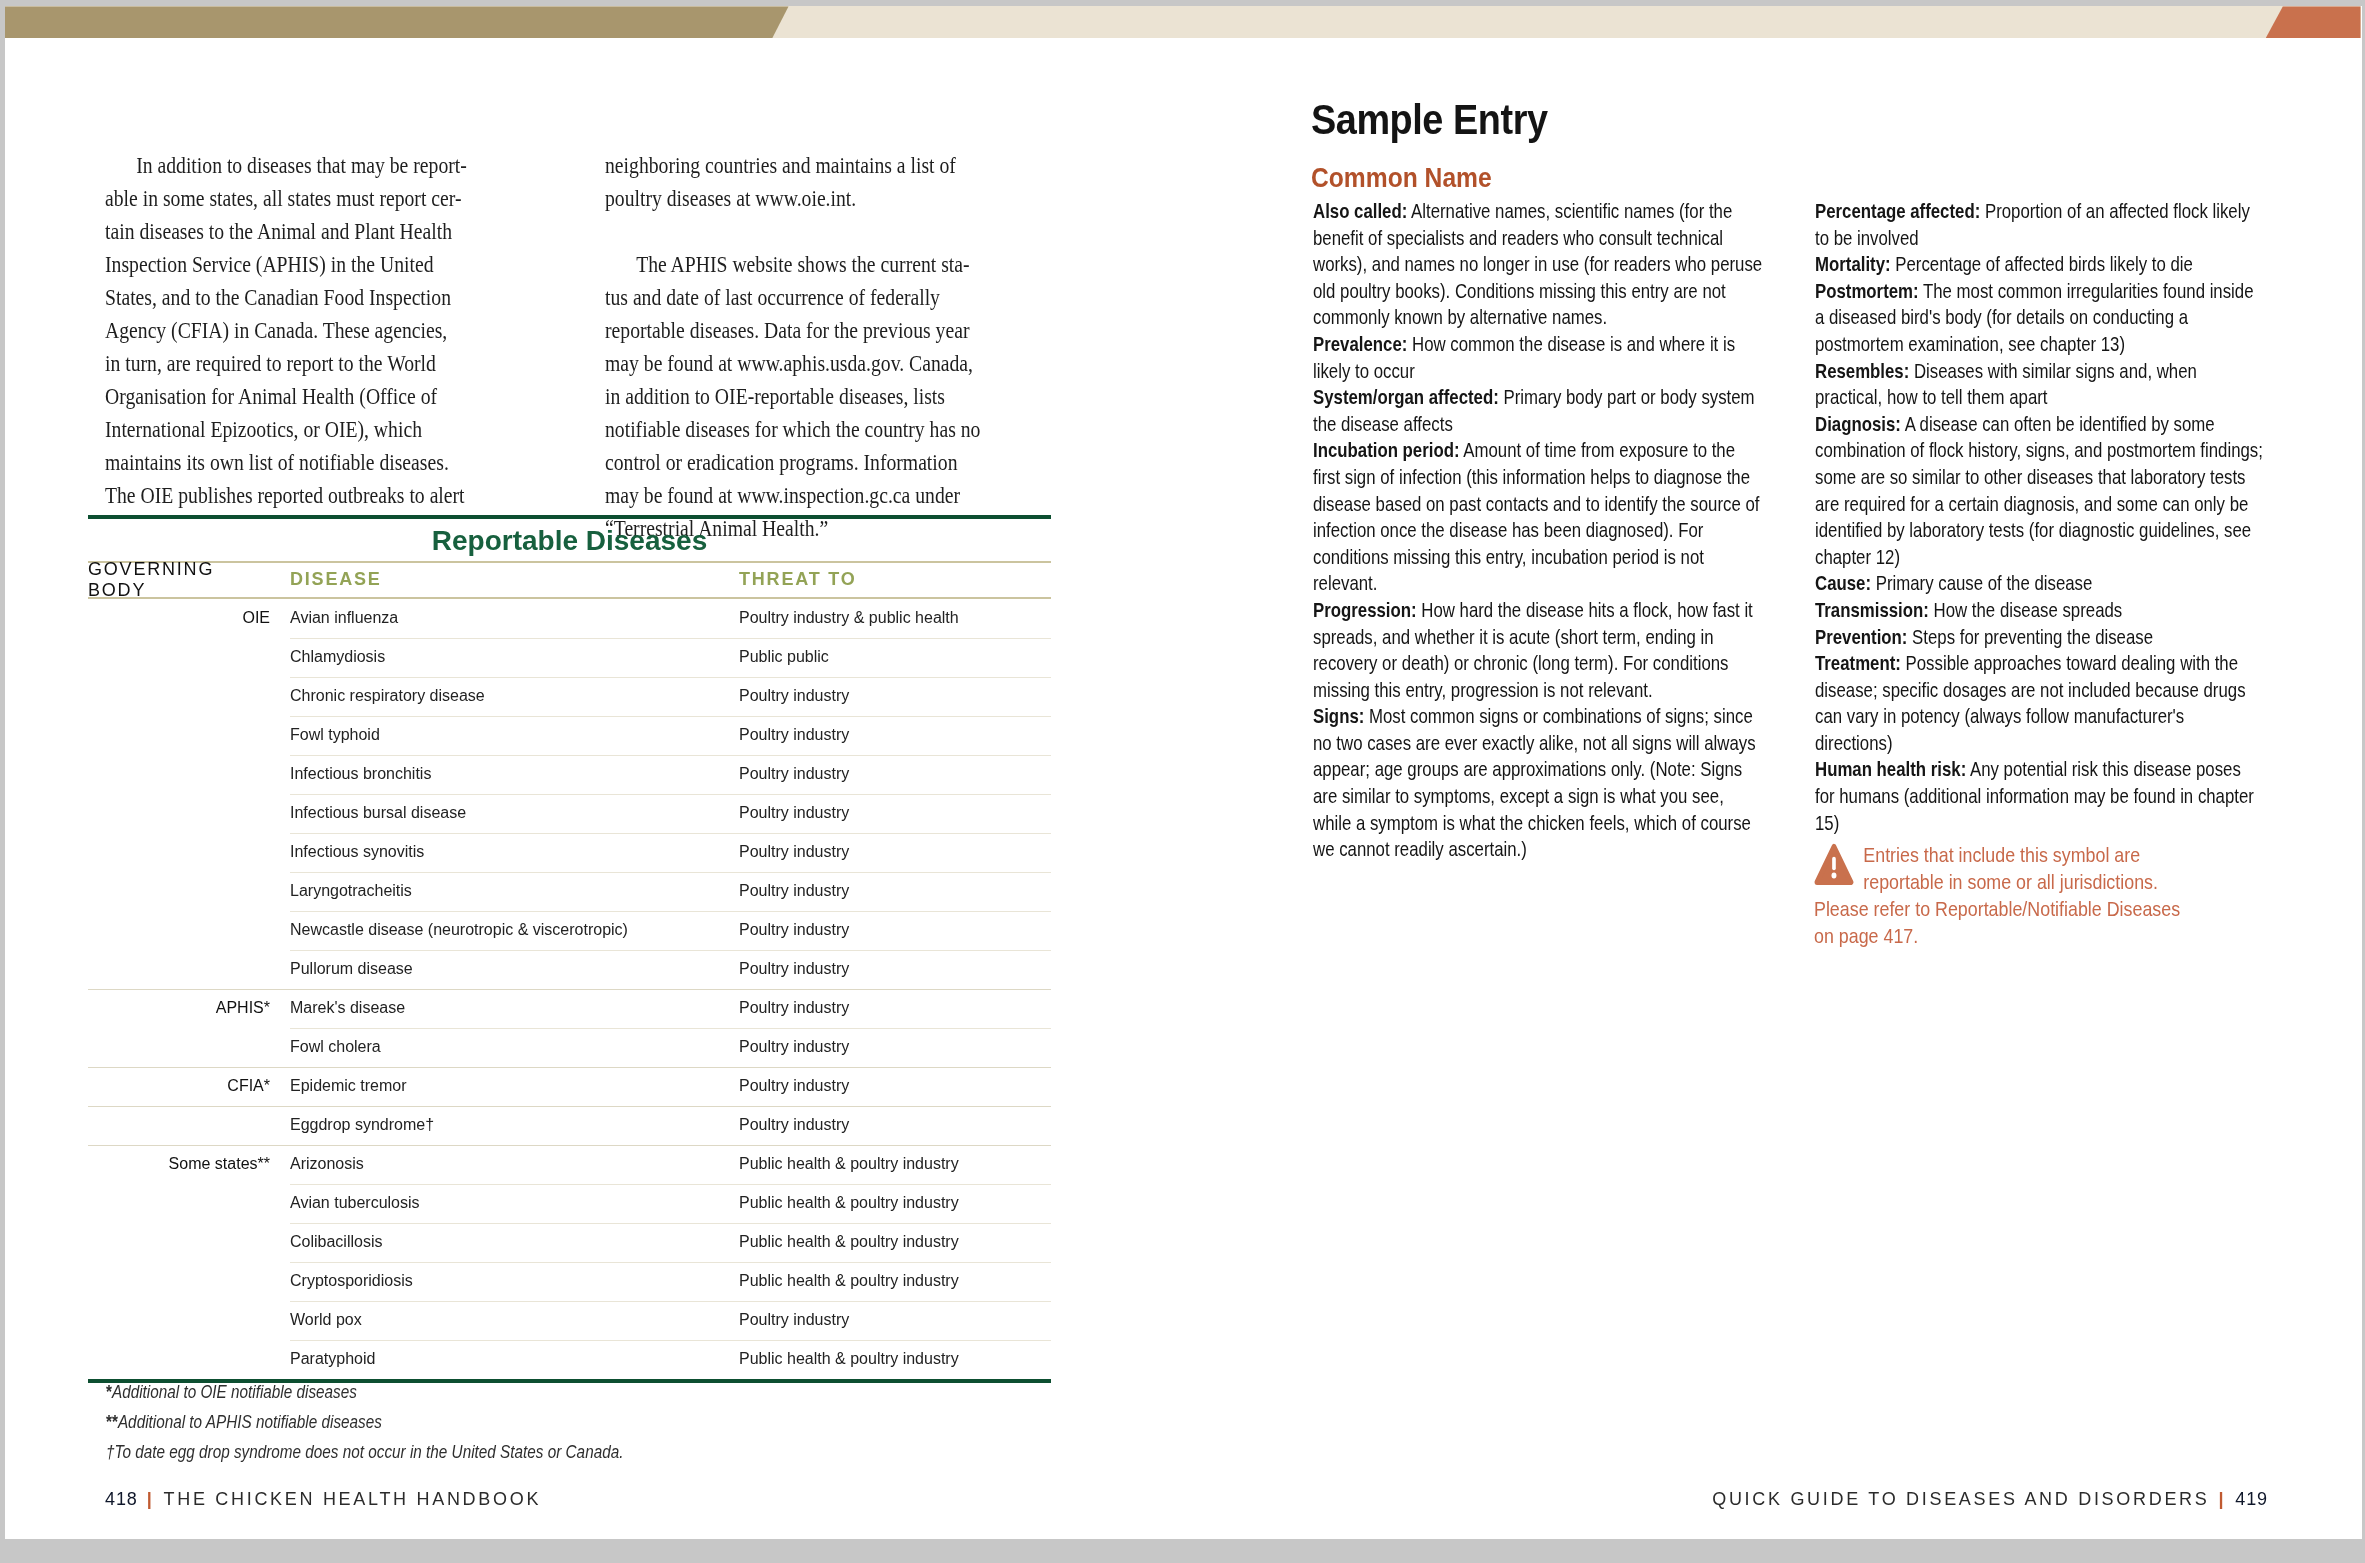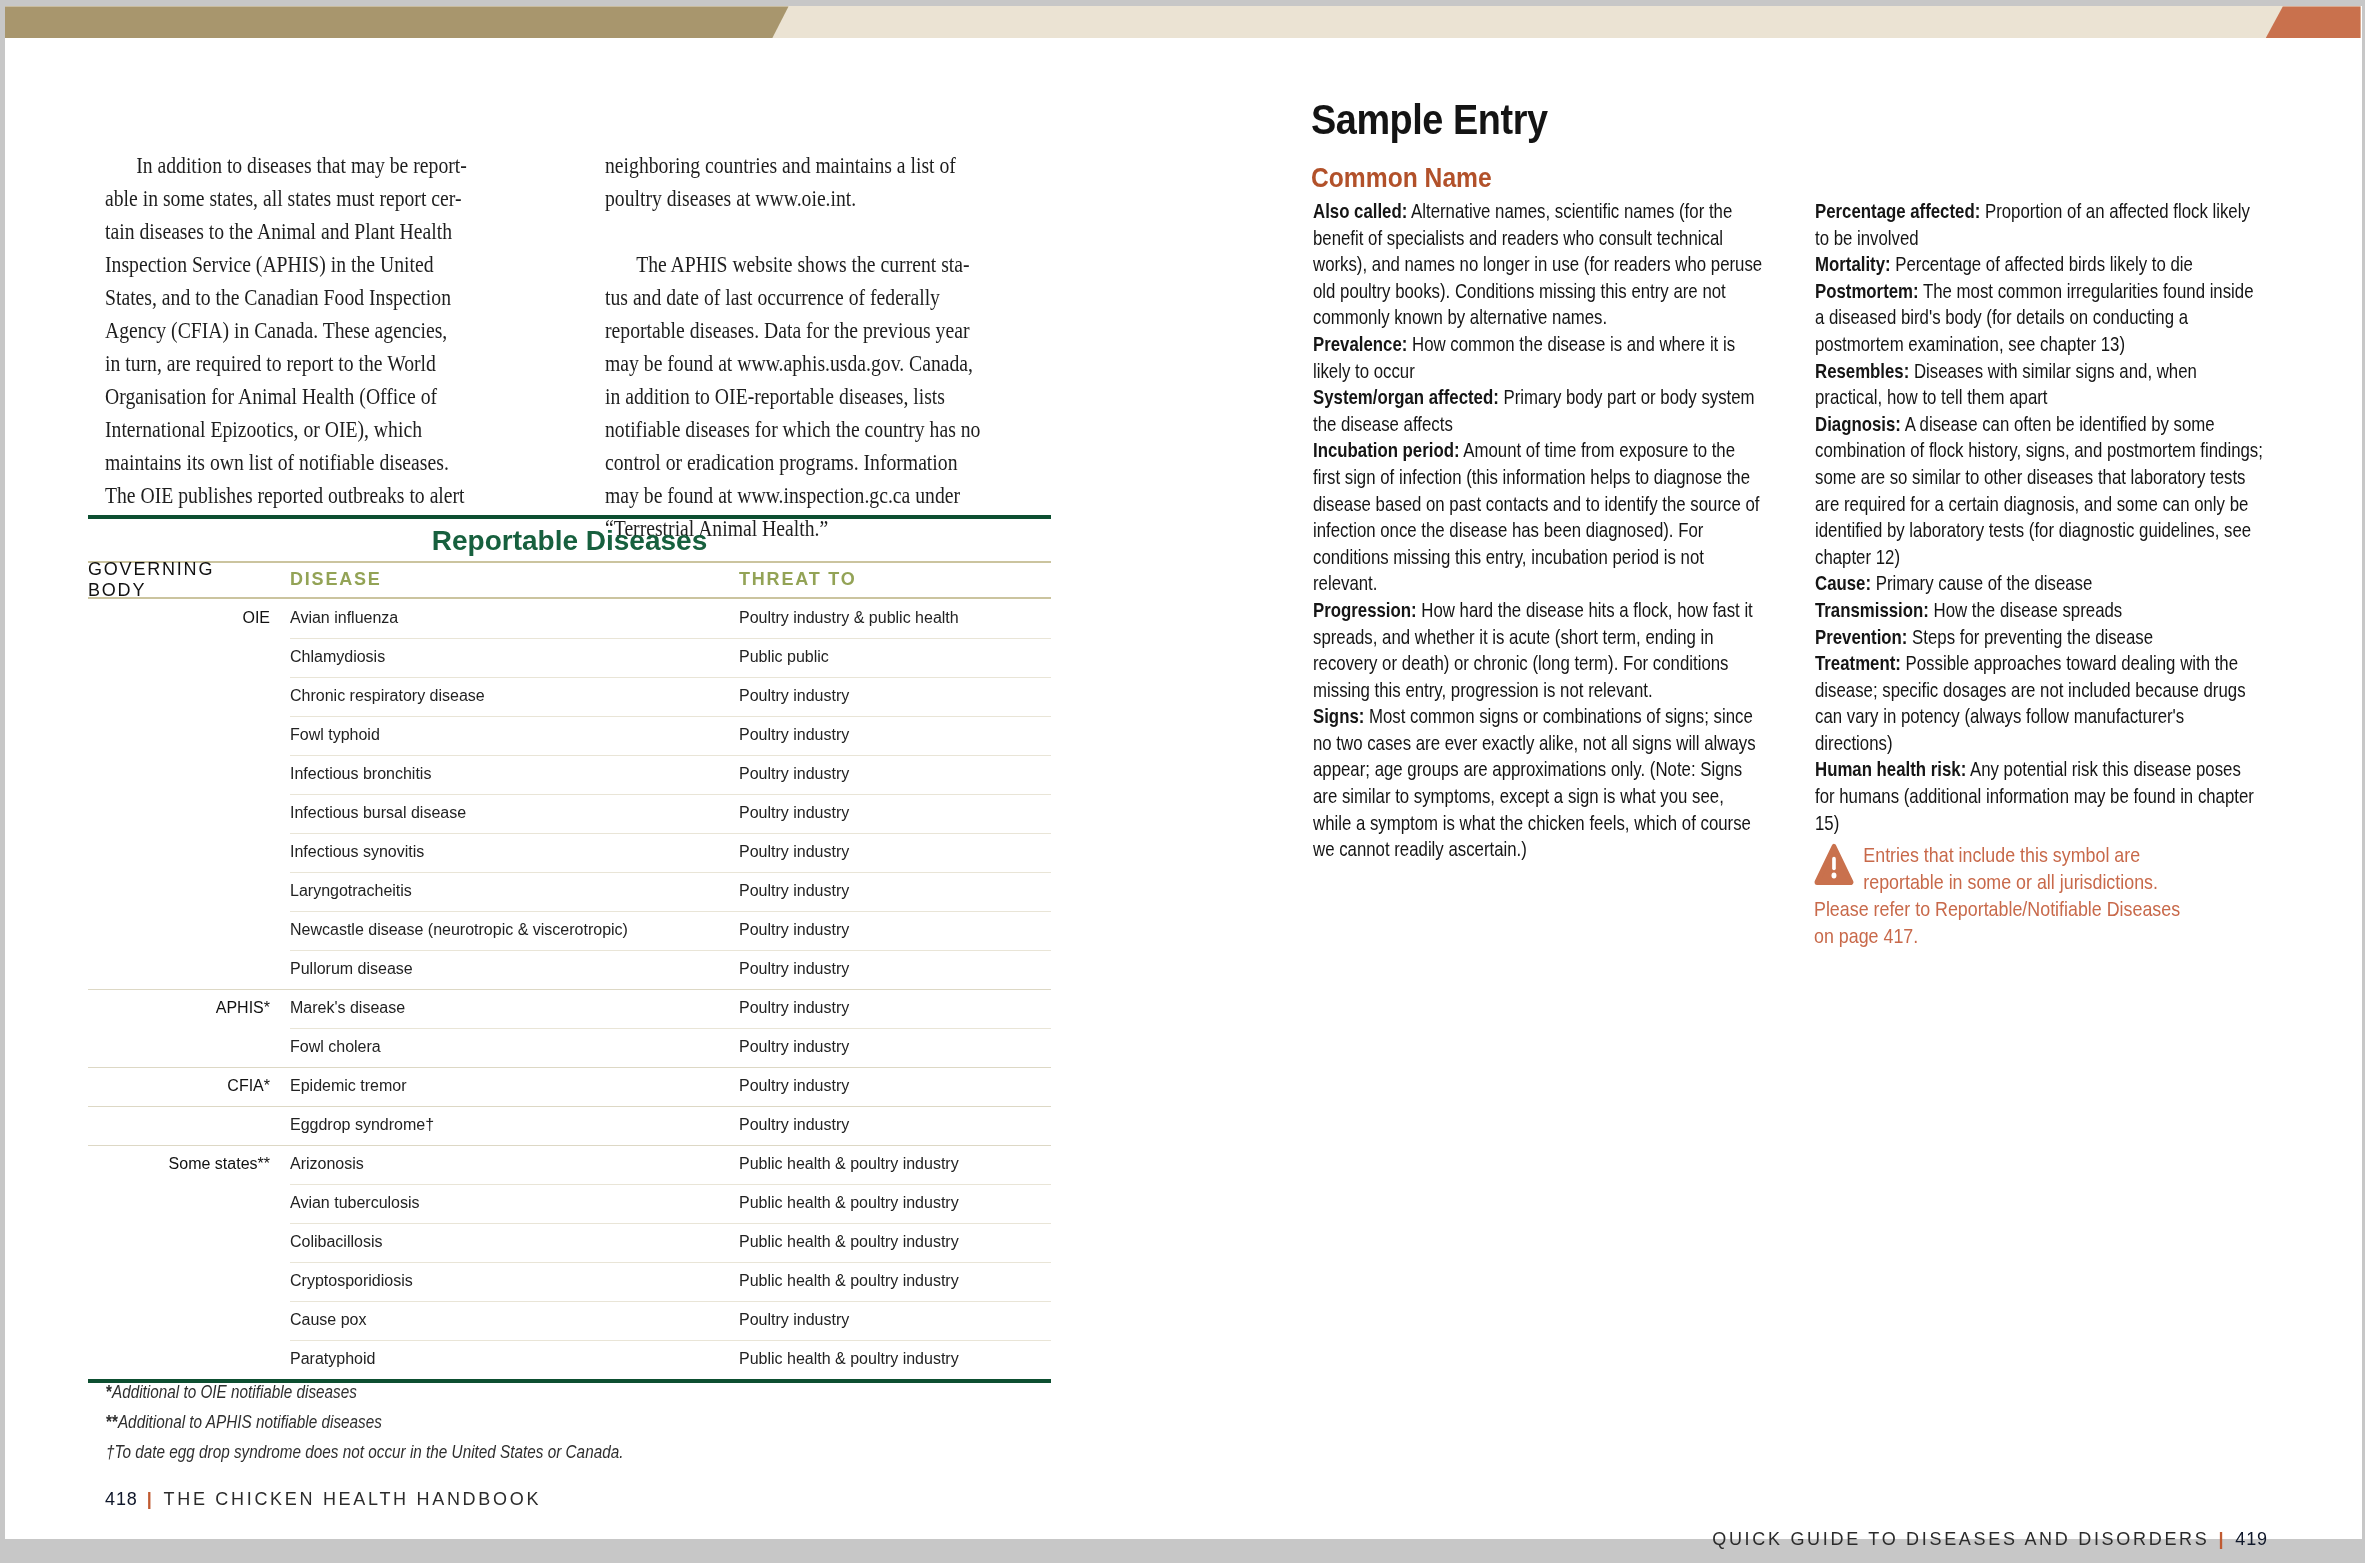--- a/index.html
+++ b/index.html
@@ -43,21 +43,21 @@
              line-height:30px;color:#2e2e2e;transform:scaleX(0.85);transform-origin:left top;}
   .footnotes .fn{font-style:italic;}
   .fn-marker{font-style:normal;font-weight:bold;}
   .fn-marker.light{font-weight:normal;font-style:italic;}
 
   
   .footer{position:absolute;top:1489px;font-size:18px;letter-spacing:2.7px;color:#2b2b2b;}
   .footer .pg{color:#0f172a;letter-spacing:0.9px;}
   .footer .pipe{color:#c05a31;padding:0 9px;font-weight:bold;}
   .footer-left{left:105px;}
-  .footer-right{left:1356px;width:912px;text-align:right;margin-top:40px;}
+  .footer-right{left:1356px;width:912px;text-align:right;}
 
   
   .rp-title{position:absolute;left:1311px;top:95px;margin:0;font-size:43px;font-weight:bold;
             color:#141414;transform:scaleX(0.88);transform-origin:left top;letter-spacing:-0.5px;}
   .rp-subtitle{position:absolute;left:1311px;top:162px;margin:0;font-size:28px;font-weight:bold;
                color:#b2512a;transform:scaleX(0.88);transform-origin:left top;}
   .sans-col{position:absolute;top:198px;width:562px;font-size:21px;line-height:26.6px;color:#151515;
             transform:scaleX(0.8);transform-origin:left top;}
   .sans-col-1{left:1313px;}
   .sans-col-2{left:1815px;}
@@ -222,21 +222,21 @@
         </div>
         <div class="t-row">
           <div class="sep partial"></div>
           <div class="c-gov"></div>
           <div class="c-dis">Cryptosporidiosis</div>
           <div class="c-thr">Public health &amp; poultry industry</div>
         </div>
         <div class="t-row">
           <div class="sep partial"></div>
           <div class="c-gov"></div>
-          <div class="c-dis">Cause pox</div>
+          <div class="c-dis">World pox</div>
           <div class="c-thr">Poultry industry</div>
         </div>
         <div class="t-row">
           <div class="sep partial"></div>
           <div class="c-gov"></div>
           <div class="c-dis">Paratyphoid</div>
           <div class="c-thr">Public health &amp; poultry industry</div>
         </div>
       </div>
     <div class="t-rule"></div>

